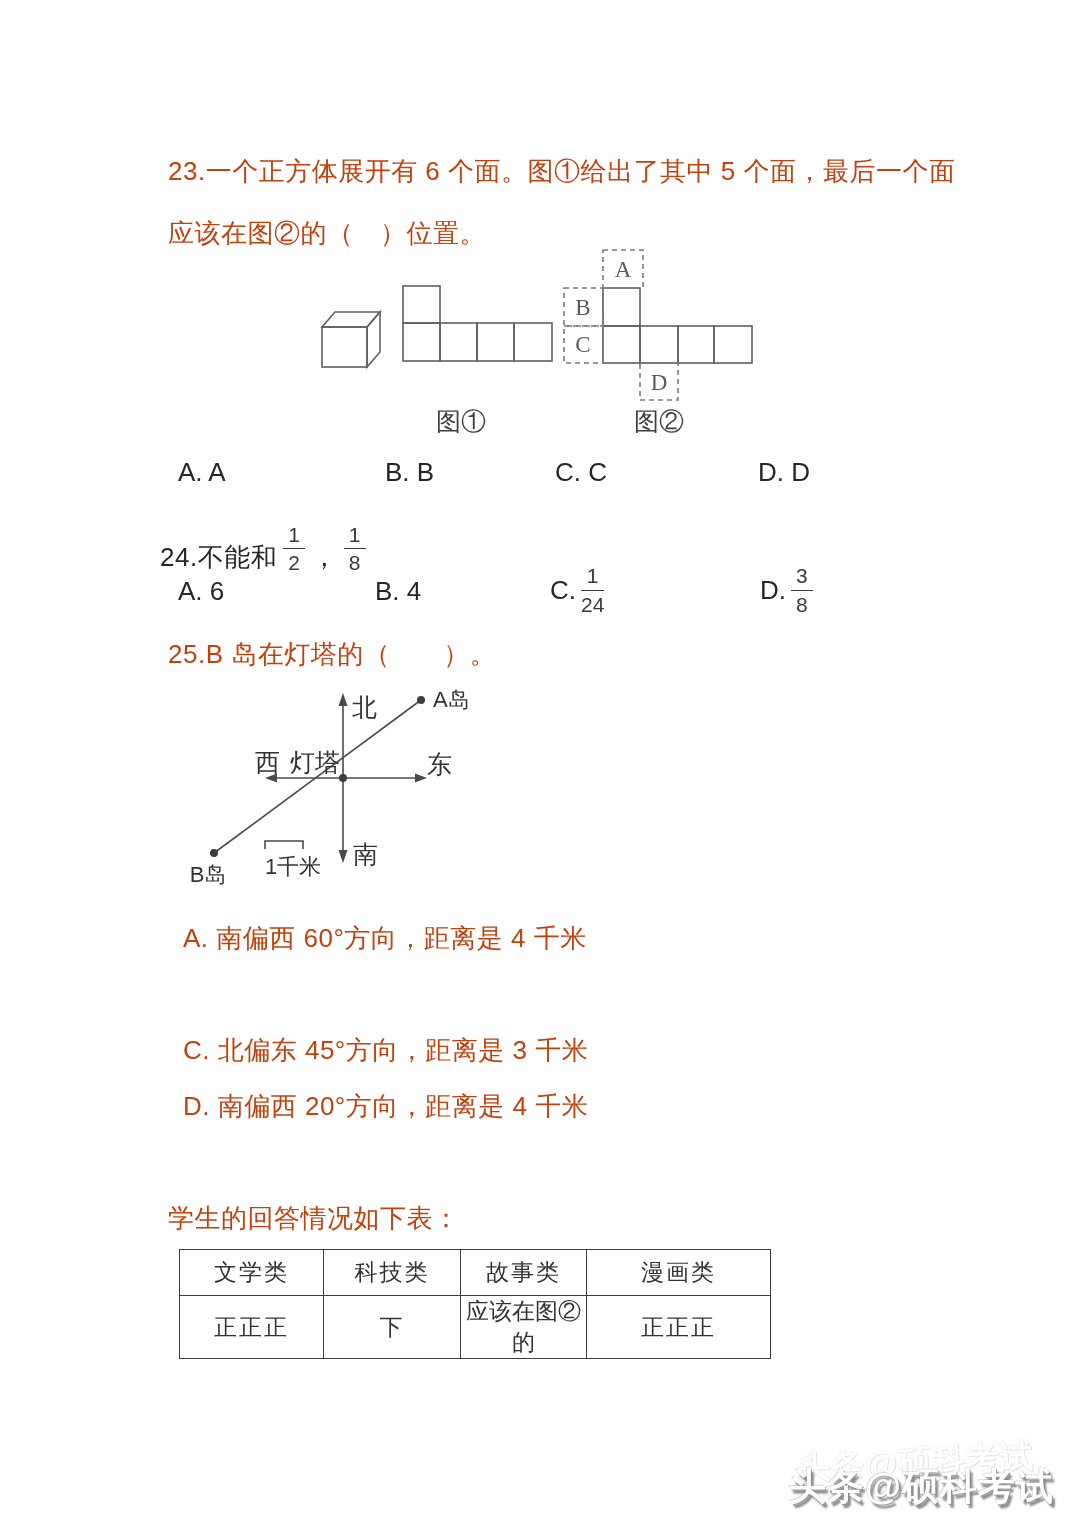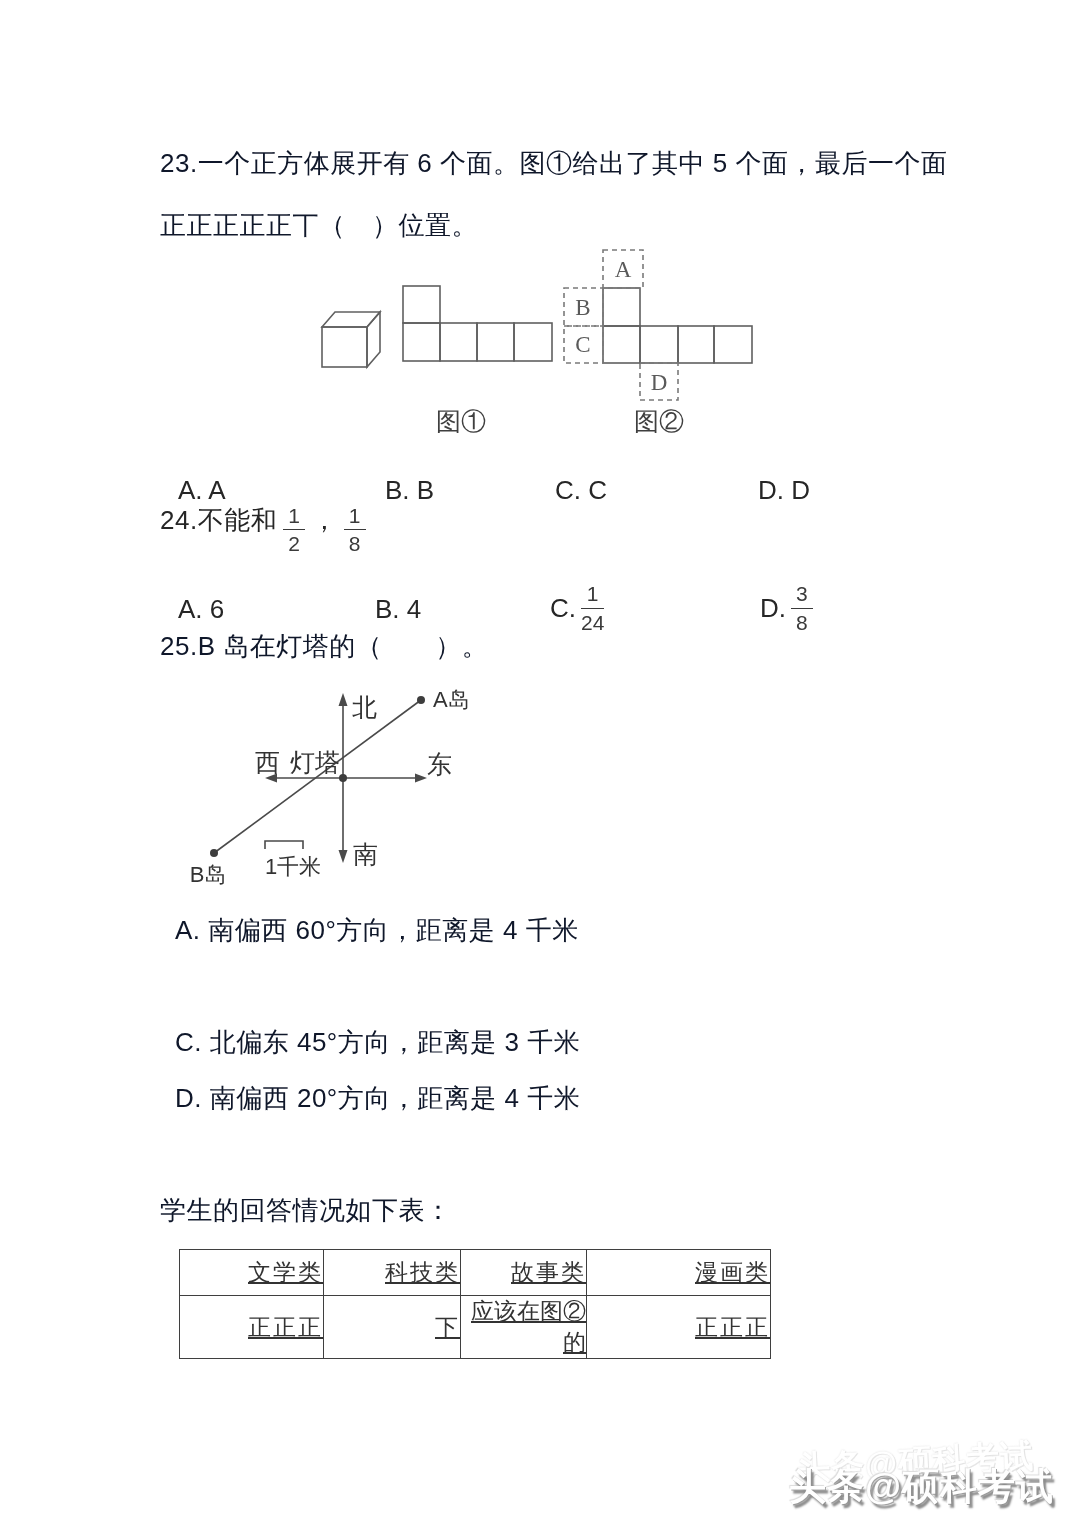--- a/index.html
+++ b/index.html
@@ -10,36 +10,36 @@
     height: 1527px;
     margin: 0 auto;
     background: #ffffff;
     font-family: "Liberation Sans", sans-serif;
     color: #262626;
     overflow: hidden;
   }
   .tline {
     position: absolute;
     left: 160px;
-    margin: 0;
+    margin: 8px;
     font-size: 26px;
     letter-spacing: 0.5px;
     white-space: pre;
-    color: #0f172a;
+    color: #c2410c;
   }
   .tflex {
     position: absolute;
     left: 160px;
     display: flex;
-    align-items: flex-start;
+    align-items: flex-end;
     font-size: 26px;
     letter-spacing: 0.5px;
     white-space: pre;
   }
-  .optrow { position: absolute; left: 0; width: 1048px; margin-top: 18px; }
+  .optrow { position: absolute; left: 0; width: 1048px; }
   .opt { position: absolute; font-size: 26px; white-space: pre; }
   .optfrac {
     position: absolute;
     display: flex;
     align-items: center;
     font-size: 26px;
     gap: 5px;
     height: 64px;
   }
   .frac {
@@ -60,27 +60,26 @@
   .fig .cjk-sm { font-size: 22px; fill: #333333; }
   .survey {
     position: absolute;
     left: 179px;
     top: 1249px;
     border-collapse: collapse;
     table-layout: fixed;
   }
   .survey td {
     border: 1.7px solid #3f3f3f;
-    text-align: right;
+    text-align: center;
     vertical-align: middle;
     font-size: 23px;
     color: #333333;
     letter-spacing: 2px;
     padding: 0;
-    text-decoration: underline;
   }
   .survey tr.hdr td { height: 46px; }
   .survey tr.tly td { height: 47px; }
   .survey td.tight { letter-spacing: 0px; }
   .watermark { position: absolute; left: 0; top: 0; width: 1080px; height: 1527px; pointer-events: none; }
   .wm-ghost {
     position: absolute;
     right: 46px;
     top: 1440px;
     font-size: 33px;
@@ -101,21 +100,21 @@
     letter-spacing: 1px;
     text-shadow: 3px 4px 2px #8d8d8d, -1px -1px 1px #dcdcdc, 1px 1px 0 #a5a5a5;
   }
 </style>
 </head>
 <body>
 
 <div class="page">
 
   <p class="tline" style="top:146px">23.一个正方体展开有 6 个面。图①给出了其中 5 个面，最后一个面</p>
-  <p class="tline" style="top:208px">正正正正正丅（　）位置。</p>
+  <p class="tline" style="top:208px">应该在图②的（　）位置。</p>
 
   <svg class="fig" style="left:300px;top:240px" width="485" height="205" viewBox="300 240 485 205">
     <g fill="none" stroke="#606060" stroke-width="1.6">
       <rect x="322" y="327" width="45" height="40"></rect>
       <polygon points="322,327 335,312 380,312 367,327"></polygon>
       <polygon points="367,327 380,312 380,352 367,367"></polygon>
     </g>
     <g fill="none" stroke="#606060" stroke-width="1.6">
       <rect x="403" y="286" width="37" height="37"></rect>
       <rect x="403" y="323" width="37" height="38"></rect>

